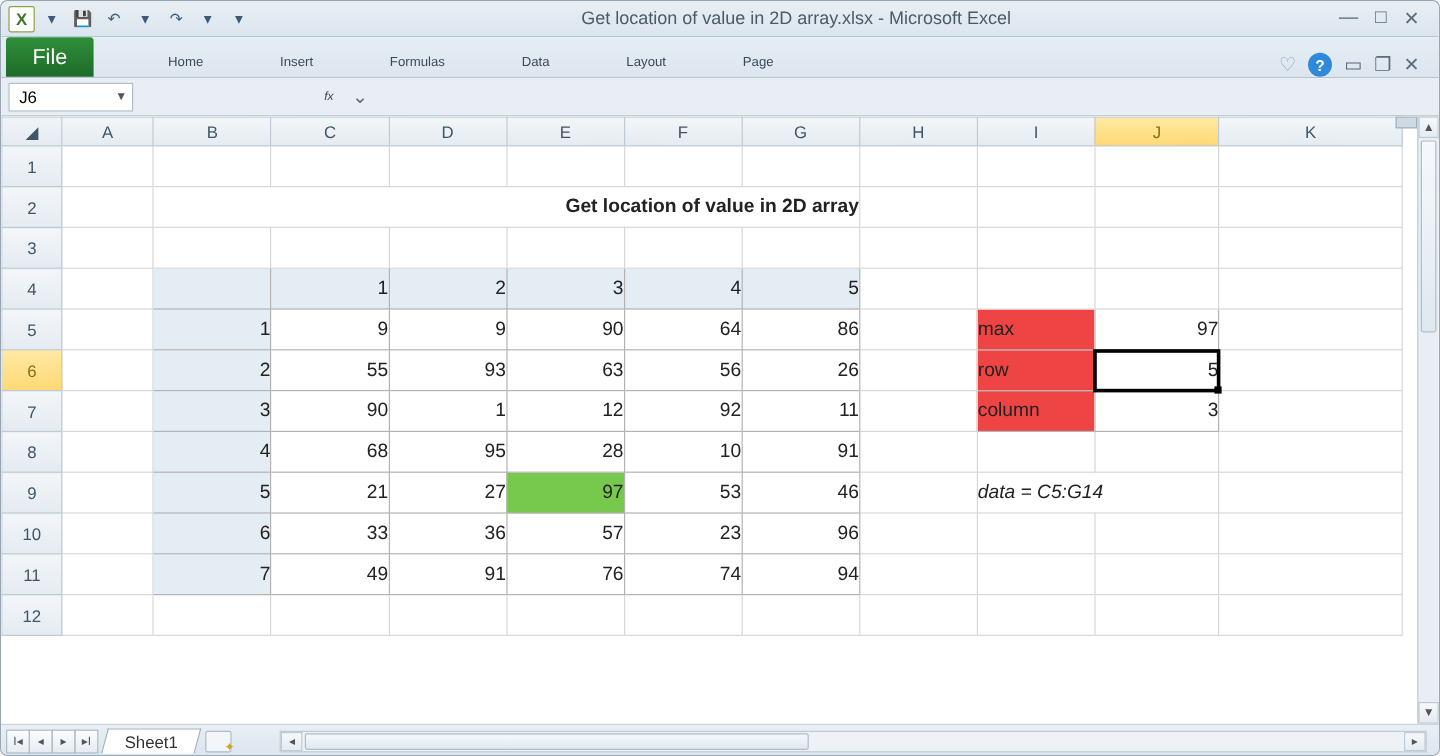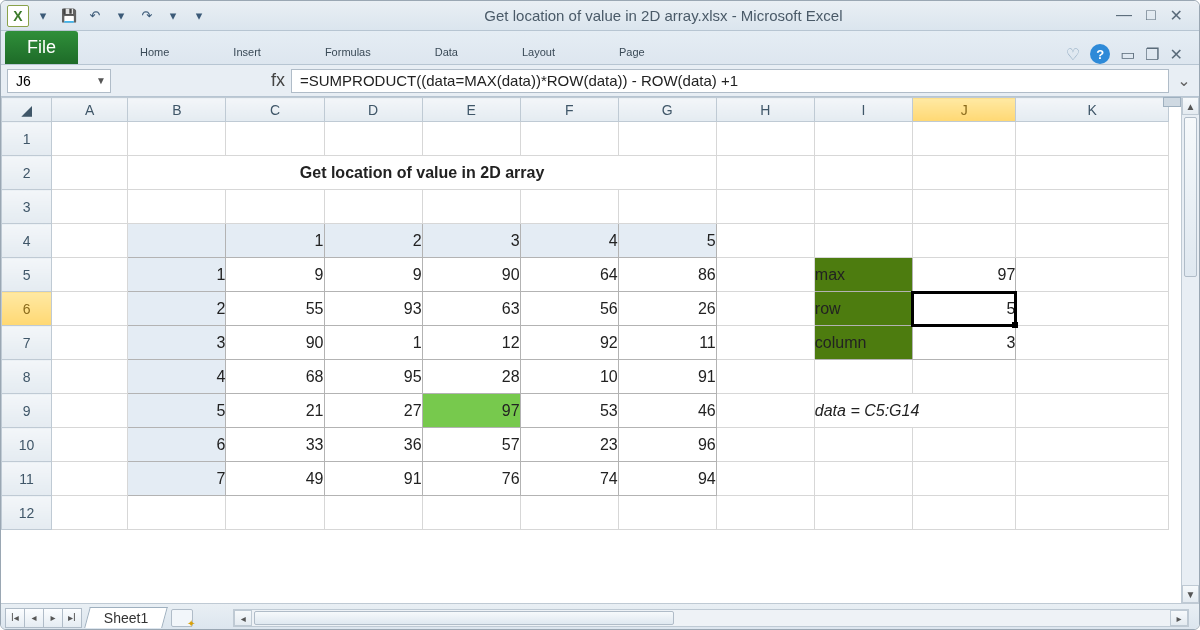--- a/index.html
+++ b/index.html
@@ -15,43 +15,43 @@
   
   .ribbon-tabs { height:34px; background:linear-gradient(#e5edf4,#dde6ef); display:flex; align-items:flex-end; padding:0 4px; border-bottom:1px solid #b7c5d2;}
   .file-tab { background:linear-gradient(#2f8f3a,#1e6b28); color:#fff; padding:6px 22px 6px 22px; font-size:18px; border-radius:3px 3px 0 0; margin-right:30px; margin-bottom:0;}
   .rtab { color:#3a4a57; font-size:11px; padding:6px 14px; margin:0 18px; cursor:default;}
   .ribbon-right { margin-left:auto; display:flex; align-items:center; gap:10px; padding-right:12px; color:#5a6b7a;}
   .help-circle { width:20px; height:20px; border-radius:50%; background:#2e8ad8; color:#fff; font-weight:bold; display:flex; align-items:center; justify-content:center; font-size:13px;}
   
   .fbar { height:32px; background:#e8eef4; display:flex; align-items:center; border-bottom:1px solid #b7c5d2; padding:4px 6px; gap:6px;}
   .namebox { width:104px; height:24px; background:#fff; border:1px solid #b0bcc8; display:flex; align-items:center; padding:0 8px; font-size:14px; position:relative;}
   .namebox .dd { position:absolute; right:4px; color:#555; font-size:10px;}
-  .fx { width:22px; text-align:right; color:#444; font-size:18px;}
+  .fx { width:22px; text-align:center; font-style:italic; color:#444; font-size:10px;}
   .formula-input { flex:1; height:24px; background:#fff; border:1px solid #b0bcc8; padding:0 8px; font-size:15px; color:#222; display:flex; align-items:center;}
   .fbar .expand { width:18px; color:#666; text-align:center;}
   
   .grid-wrap { position:relative; height: calc(630px - 30px - 34px - 32px - 28px); background:#fff; display:flex;}
   .grid-main { flex:1; overflow:hidden; position:relative;}
   table.sheet { border-collapse:collapse; table-layout:fixed; width:1168px;}
   table.sheet th, table.sheet td { border:1px solid #d7d7d7; height:34px; font-size:16px; color:#222; padding:0;}
   table.sheet thead th { background:linear-gradient(#f3f6f9,#e4ebf1); color:#3f5668; font-weight:normal; height:24px; font-size:14px; border:1px solid #bfcad4;}
   table.sheet .rowhdr { background:linear-gradient(#f3f6f9,#e4ebf1); color:#3f5668; text-align:center; width:46px; font-size:14px; border:1px solid #bfcad4;}
   table.sheet .corner { background:linear-gradient(#f0f4f8,#e4ebf1); width:46px;}
   .colA{width:70px}.colB{width:90px}.colC{width:90px}.colD{width:90px}.colE{width:90px}.colF{width:90px}.colG{width:90px}.colH{width:90px}.colI{width:90px}.colJ{width:95px}.colK{width:140px}
   .col-hdr-active { background:linear-gradient(#ffe9a3,#ffd873)!important; color:#8a6a1b!important;}
   .row-hdr-active { background:linear-gradient(#ffe9a3,#ffd873)!important; color:#8a6a1b!important;}
   .cell { padding:0 8px; text-align:right;}
-  .title-cell { font-weight:bold; font-size:19px; text-align:center; padding-left:8px; font-family: Verdana, sans-serif; }
+  .title-cell { font-weight:bold; font-size:19px; text-align:right; padding-left:8px; font-family: Verdana, sans-serif; }
   
   .dt-hdr { background:#e4ecf4; border:1px solid #b3b3b3!important;}
   .dt-cell { border:1px solid #b3b3b3!important; background:#fff;}
   .dt-row-hdr { background:#e4ecf4; border:1px solid #b3b3b3!important;}
   .dt-max { background:#77c94d!important;}
   
-  .sum-l { background:#4d7c0f; border:1px solid #b3b3b3!important; text-align:left; padding-left:8px;}
+  .sum-l { background:#ef4444; border:1px solid #b3b3b3!important; text-align:left; padding-left:8px;}
   .sum-v { border:1px solid #b3b3b3!important; text-align:right; padding-right:10px; background:#fff;}
   .active-cell { outline:3px solid #000; outline-offset:-2px; position:relative;}
   .active-cell::after { content:""; position:absolute; right:-3px; bottom:-3px; width:6px; height:6px; background:#000;}
   .note { font-style:italic; text-align:left; padding-left:8px; color:#222; font-size:17px;margin-top:40px;}
   
   .vscroll { width:18px; background:#e8eef4; border-left:1px solid #bfcad4; position:relative;}
   .vscroll .up,.vscroll .down{height:18px; text-align:center; font-size:10px; color:#555; line-height:18px; background:linear-gradient(#f6f9fb,#e4ebf1); border:1px solid #bfcad4;}
   .vscroll .thumb{ position:absolute; top:20px; left:2px; right:2px; height:160px; background:linear-gradient(#f6f9fb,#dfe8f0); border:1px solid #b0bcc8; border-radius:2px;}
   .vscroll .down{position:absolute; bottom:0; left:0; right:0;}
   .split-handle{position:absolute; top:0; right:0; width:18px; height:10px; background:#cfd9e2; border:1px solid #9fb0bf;}
@@ -107,23 +107,20 @@
   </div>
 </div>
 
 <div class="fbar">
   <div class="namebox">
     <span>J6</span>
     <span class="dd">▼</span>
   </div>
   <div style="width:140px"></div>
   <div class="fx">fx</div>
-  <div class="formula-input">
-    <span>=SUMPRODUCT((data=MAX(data))*ROW(data)) - ROW(data) +1</span>
-  </div>
   <div class="expand">⌄</div>
 </div>
 
 <div class="grid-wrap">
   <div class="grid-main">
     <div class="split-handle"></div>
     <table class="sheet">
       <colgroup>
         <col class="colRowHdr" style="width:46px">
         <col class="colA">

